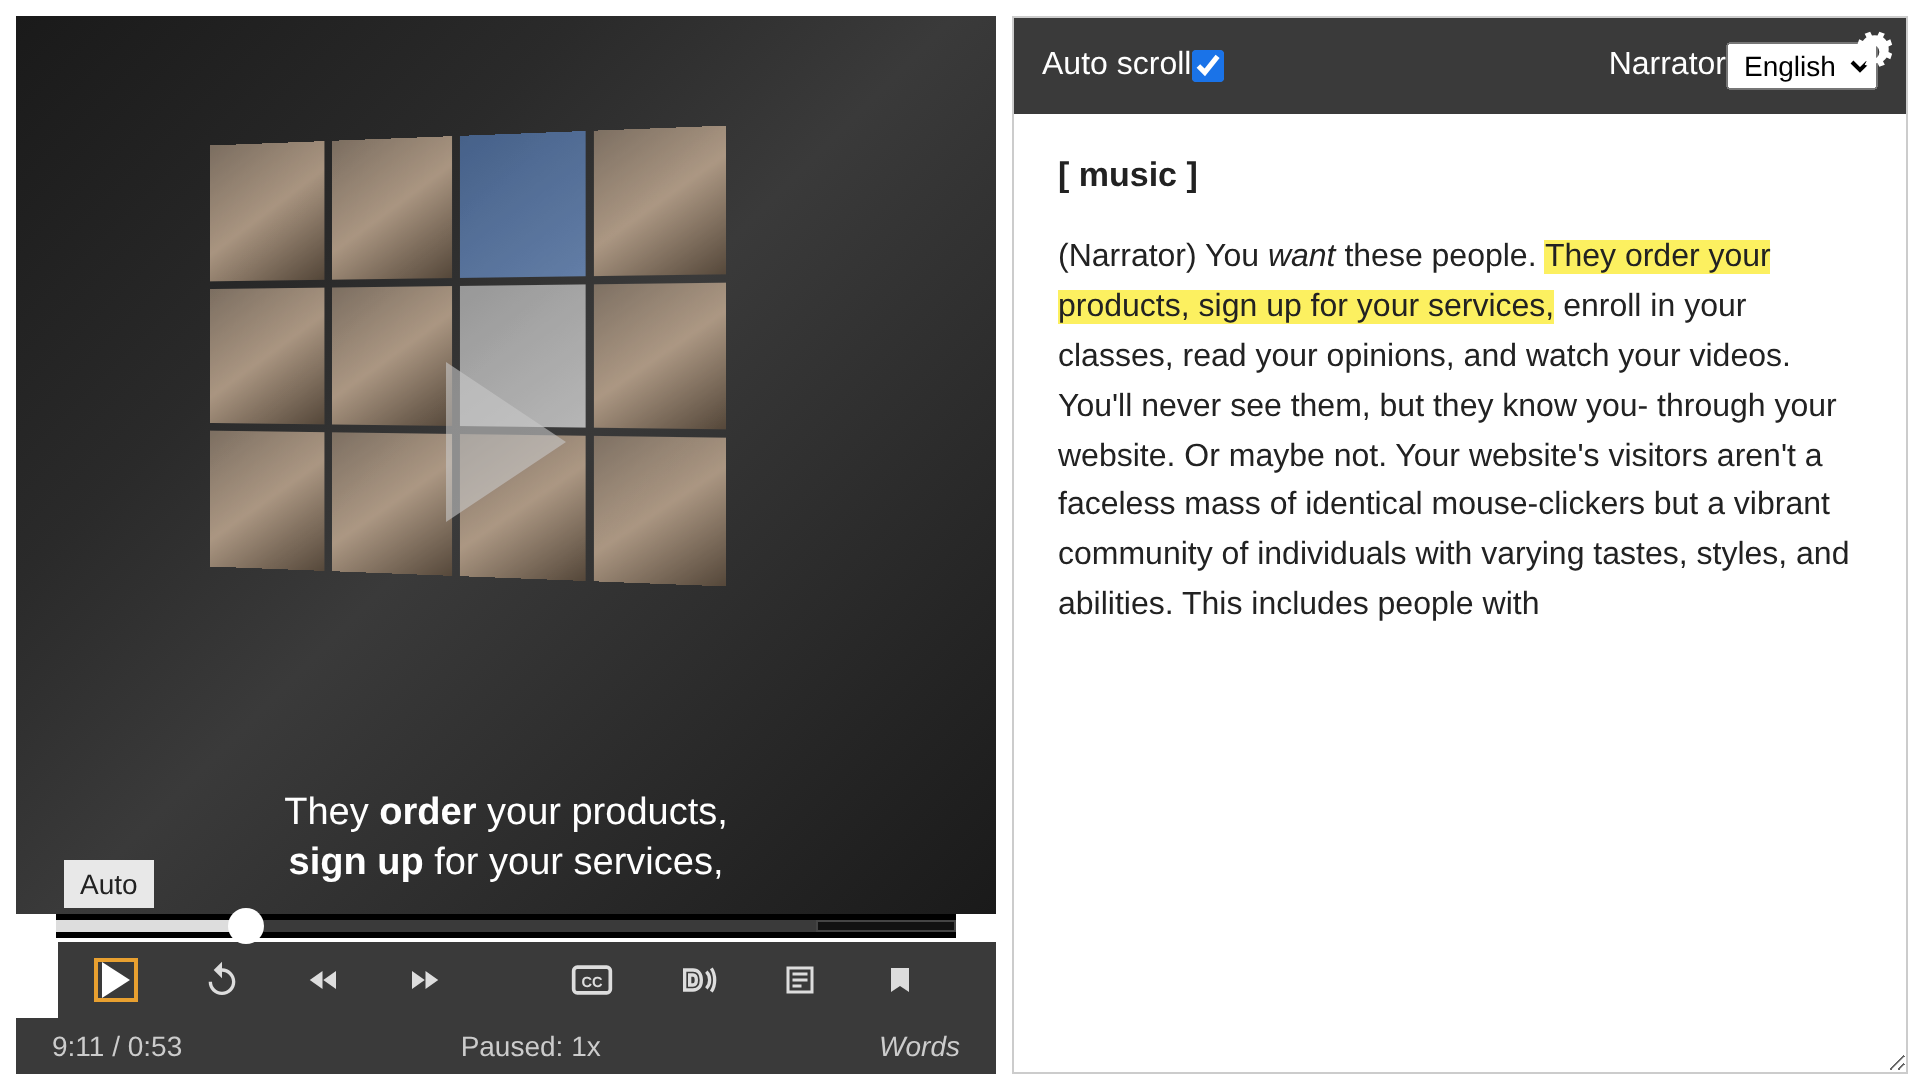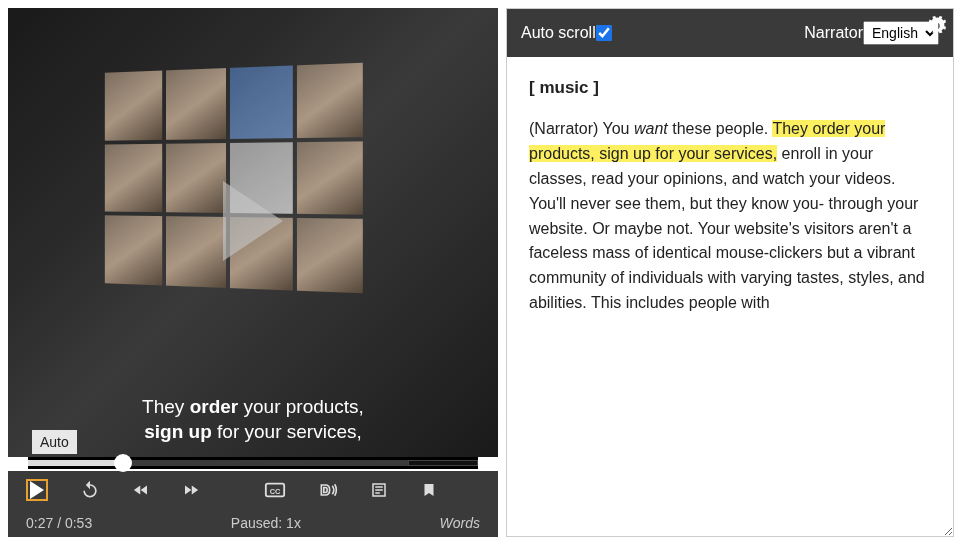--- a/index.html
+++ b/index.html
@@ -14,21 +14,21 @@
 .play-overlay { position: absolute; top: 50%; left: 50%; transform: translate(-50%,-65%); cursor: pointer; }
 .play-triangle { width: 0; height: 0; border-left: 60px solid rgba(200,200,200,0.6); border-top: 40px solid transparent; border-bottom: 40px solid transparent; }
 .captions { position: absolute; bottom: 12px; left: 0; right: 0; text-align: center; color: #fff; font-size: 19px; line-height: 1.35; font-weight: 400; }
 .captions b { font-weight: 700; }
 .play-tooltip { position: absolute; bottom: 3px; left: 24px; background: #e8e8e8; color: #222; padding: 4px 8px; font-size: 14px; z-index: 5; }
 .progress-bar { height: 12px; background: #000; position: relative; margin: 0 20px 2px 20px; }
 .progress-track { position: absolute; top: 3px; left: 0; right: 0; height: 6px; background: #3a3a3a; }
 .progress-fill { position: absolute; top: 3px; left: 0; width: 21%; height: 6px; background: #ddd; }
 .progress-thumb { position: absolute; top: -3px; left: 21%; width: 18px; height: 18px; background: #fff; border-radius: 50%; transform: translateX(-50%); }
 .progress-remain { position: absolute; top: 3px; right: 0; width: 70px; height: 6px; background: #111; border: 1px solid #444; }
-.toolbar { height: 38px; background: #3a3a3a; display: flex; align-items: center; padding: 0 18px; gap: 32px; color: #ddd; }
+.toolbar { height: 38px; background: #3a3a3a; display: flex; align-items: center; padding: 0 18px; gap: 32px; color: #ddd; margin-left: 21px; }
 .toolbar .sep { width: 1px; height: 22px; background: #777; margin: 0 4px; }
 .toolbar .spacer { flex: 1; }
 .icon-btn { width: 22px; height: 22px; display: flex; align-items: center; justify-content: center; cursor: pointer; fill: #ddd; color: #ddd; }
 .play-btn { border: 2px solid #e8a030; padding: 2px; }
 .play-btn-tri { width: 0; height: 0; border-left: 14px solid #fff; border-top: 9px solid transparent; border-bottom: 9px solid transparent; }
 .statusbar { height: 28px; background: #3a3a3a; display: flex; align-items: center; justify-content: space-between; padding: 0 18px; color: #ccc; font-size: 14px; font-style: italic; }
 .statusbar .time { font-style: normal; }
 .statusbar .speed { font-style: normal; }
 .transcript-panel { flex: 1; display: flex; flex-direction: column; border: 1px solid #ccc; position: relative; }
 .transcript-header { height: 48px; background: #3a3a3a; display: flex; align-items: center; padding: 0 14px; color: #fff; font-size: 16px; }
@@ -149,21 +149,21 @@
         </svg>
     </div>
     <div class="icon-btn">
       <svg viewBox="0 0 24 24" width="20" height="20">
           <path d="M3 9v6h4l5 5V4L7 9H3zm13 3c0-1.8-1-3.3-2.5-4v8c1.5-.7 2.5-2.2 2.5-4zm-2.5-8v2c3 .9 5 3.7 5 7s-2 6.1-5 7v2c4-.9 7-4.5 7-9s-3-8.1-7-9z" fill="#ddd"></path>
         </svg>
     </div>
   </div>
 
   <div class="statusbar">
-    <span class="time">0:27 / 0:53</span>
+    <span class="time">9:11 / 0:53</span>
     <span class="speed">Paused: 1x</span>
     <span>Words</span>
   </div>
 </div>
 
 <div class="transcript-panel">
   <svg class="gear-corner" viewBox="0 0 24 24" width="22" height="22">
       <path d="M12 8a4 4 0 100 8 4 4 0 000-8zm9 4l2 1-1 3-2-1a8 8 0 01-2 2l1 2-3 1-1-2a8 8 0 01-3 0l-1 2-3-1 1-2a8 8 0 01-2-2l-2 1-1-3 2-1a8 8 0 010-3l-2-1 1-3 2 1a8 8 0 012-2l-1-2 3-1 1 2a8 8 0 013 0l1-2 3 1-1 2a8 8 0 012 2l2-1 1 3-2 1a8 8 0 010 3z"></path>
     </svg>
   <div class="transcript-header">

